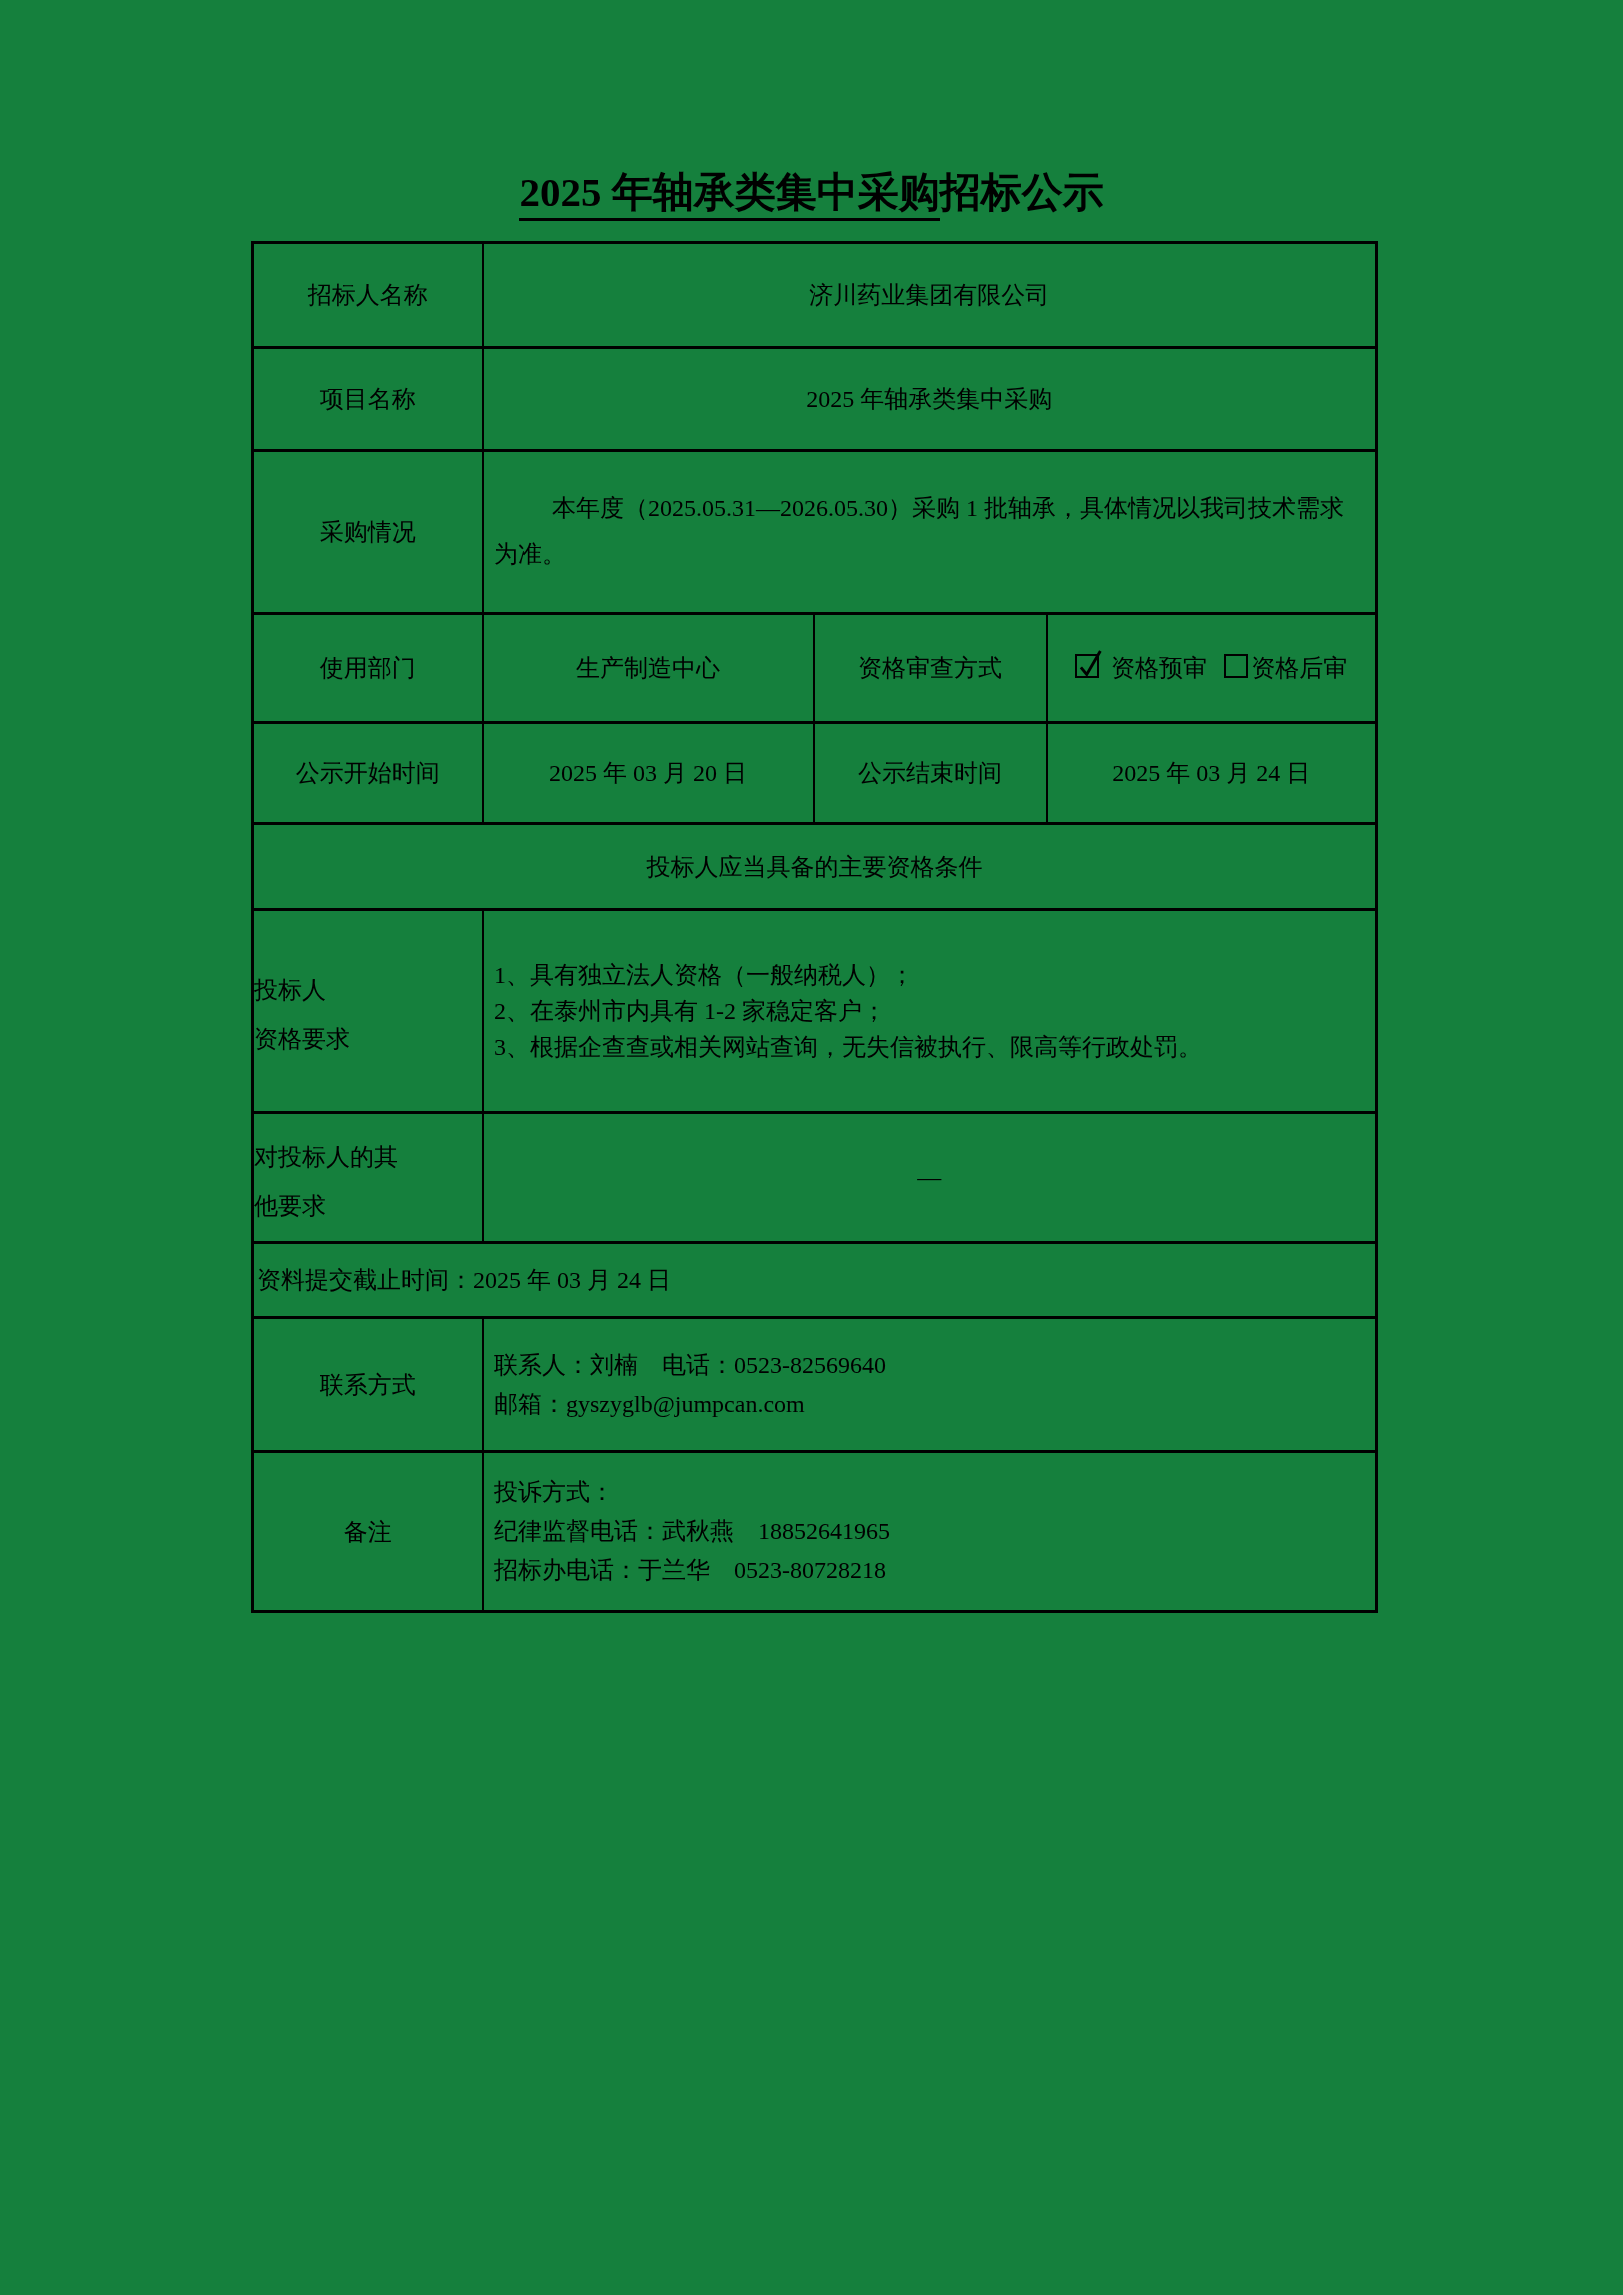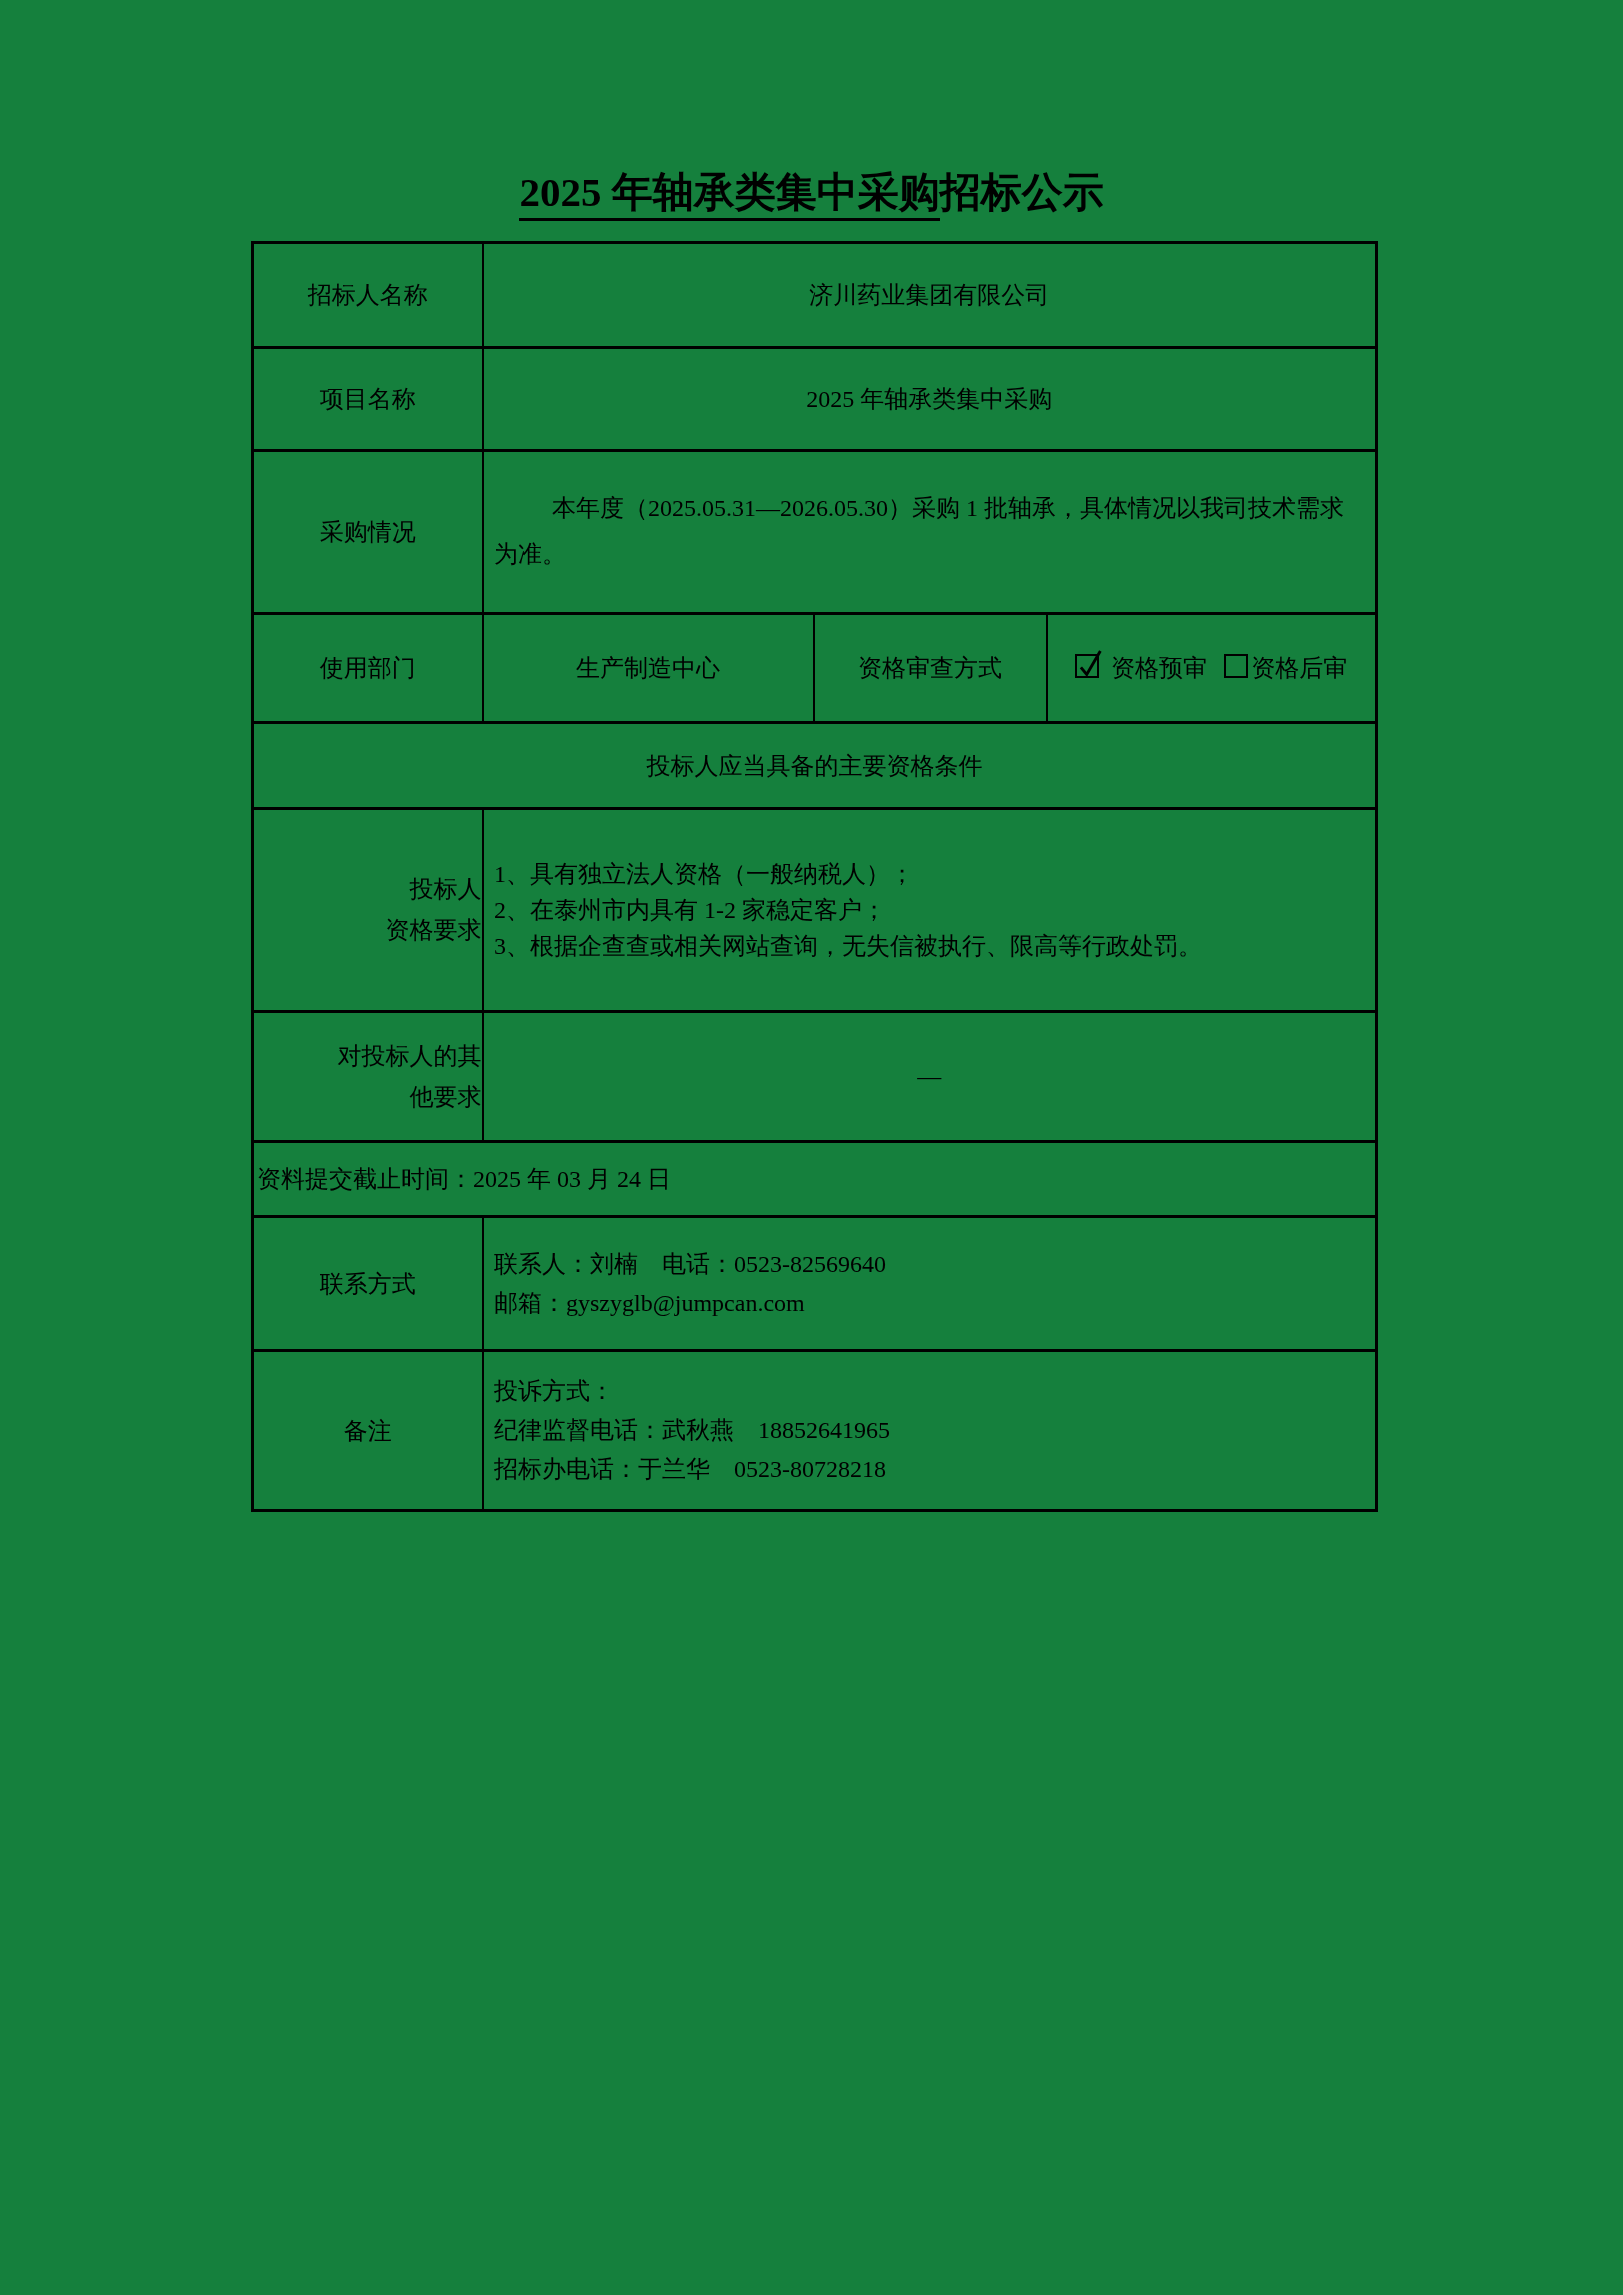--- a/index.html
+++ b/index.html
@@ -39,21 +39,21 @@
     border-bottom-width:3.3px;
     vertical-align:middle;
     overflow:hidden;
   }
   .r1{height:105px}.r2{height:103px}.r3{height:163px}.r4{height:109px}
   .r5{height:101px}.r6{height:86px}.r7{height:203px}.r8{height:181px}
   .r9{height:130px}.r10{height:75px}.r11{height:134px}.r12{height:160px}
   td.c { text-align:center; }
   td.l { text-align:left; padding-left:10.5px; padding-right:9.2px;margin-top:32px; }
   td.tight { padding-left:3px; }
-  .lbl2 div { line-height:1.7; text-align:right; }
+  .lbl2 div { line-height:1.7; text-align:left;margin-top:8px; }
   .para { text-indent:58px; line-height:1.9; padding-right:2.6px; }
   .lines div { line-height:1.5; }
   .lines.wide div { line-height:1.62; }
   .lines div.gap { margin-top:9.2px; }
   
   .cb {
     display:inline-block; position:relative;
     width:24px; height:24px;
     border:2px solid #000;
     vertical-align:-2px;
@@ -106,20 +106,26 @@
       <td class="c">使用部门</td>
       <td class="c">生产制造中心</td>
       <td class="c">资格审查方式</td>
       <td class="c nowrap">
         <span class="cb checked"><svg viewBox="0 0 37 37">
                 <path d="M6 19 L15 30 L36 -6" stroke="#000" stroke-width="4.5" fill="none"></path>
               </svg></span><span>资格预审</span><span class="cb unchecked"></span><span>资格后审</span>
       </td>
     </tr>
 
+    <tr class="r5">
+      <td class="c">公示开始时间</td>
+      <td class="c">2025 年 03 月 20 日</td>
+      <td class="c">公示结束时间</td>
+      <td class="c">2025 年 03 月 24 日</td>
+    </tr>
 
     <tr class="r6">
       <td class="c" colspan="4">投标人应当具备的主要资格条件</td>
     </tr>
 
     <tr class="r7">
       <td class="c lbl2">
         <div>投标人</div>
         <div>资格要求</div>
       </td>

